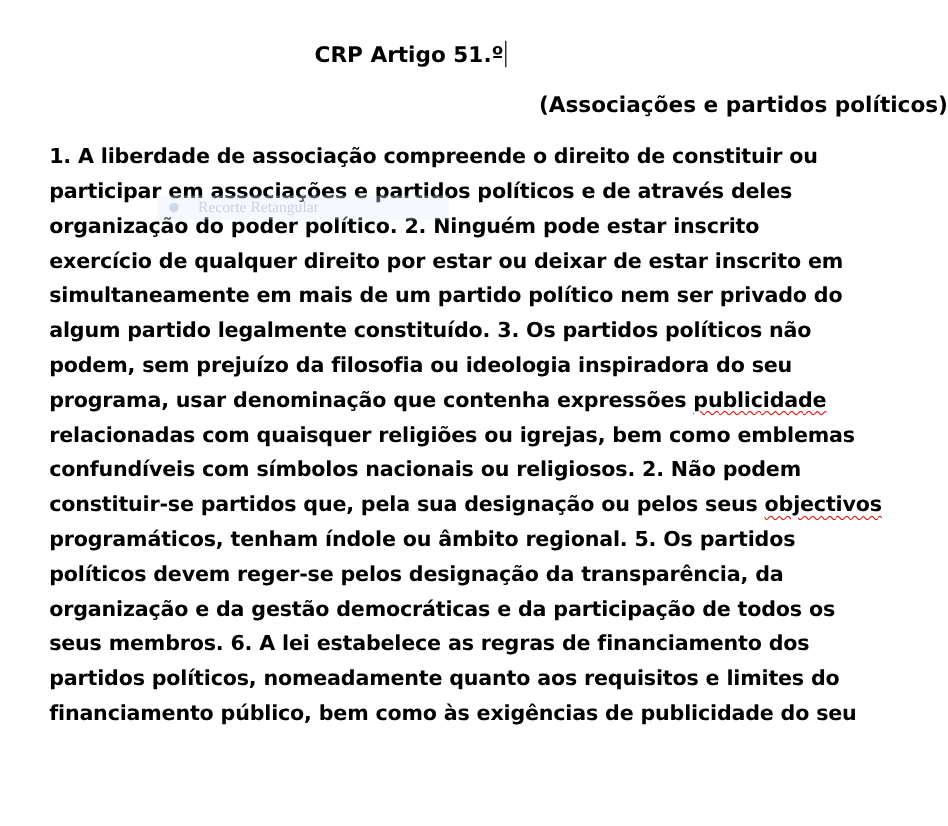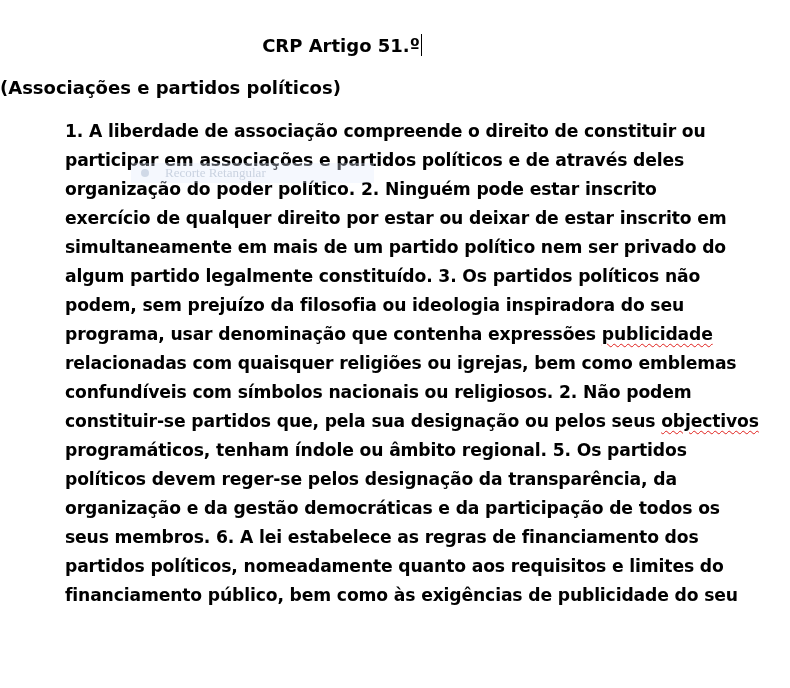--- a/index.html
+++ b/index.html
@@ -37,35 +37,34 @@
       height: 22px;
       background: #000;
       vertical-align: -4px;
       margin-left: 1px;
     }
     .subtitle {
       position: absolute;
       top: 76px;
       left: 0;
       width: 790px;
-      text-align: left;
+      text-align: right;
       font-weight: bold;
       font-size: 18px;
       line-height: 24px;
     }
     .body-text {
       position: absolute;
       top: 117px;
       left: 41px;
       width: 720px;
       font-weight: bold;
       font-size: 17.2px;
       line-height: 29px;
       letter-spacing: -0.15px;
-      margin-left: 24px;
     }
     .line {
       display: block;
       white-space: nowrap;
       height: 29px;
     }
     .spell {
       text-decoration: underline wavy #e0201c;
       text-decoration-thickness: 1px;
       text-underline-offset: 3px;

